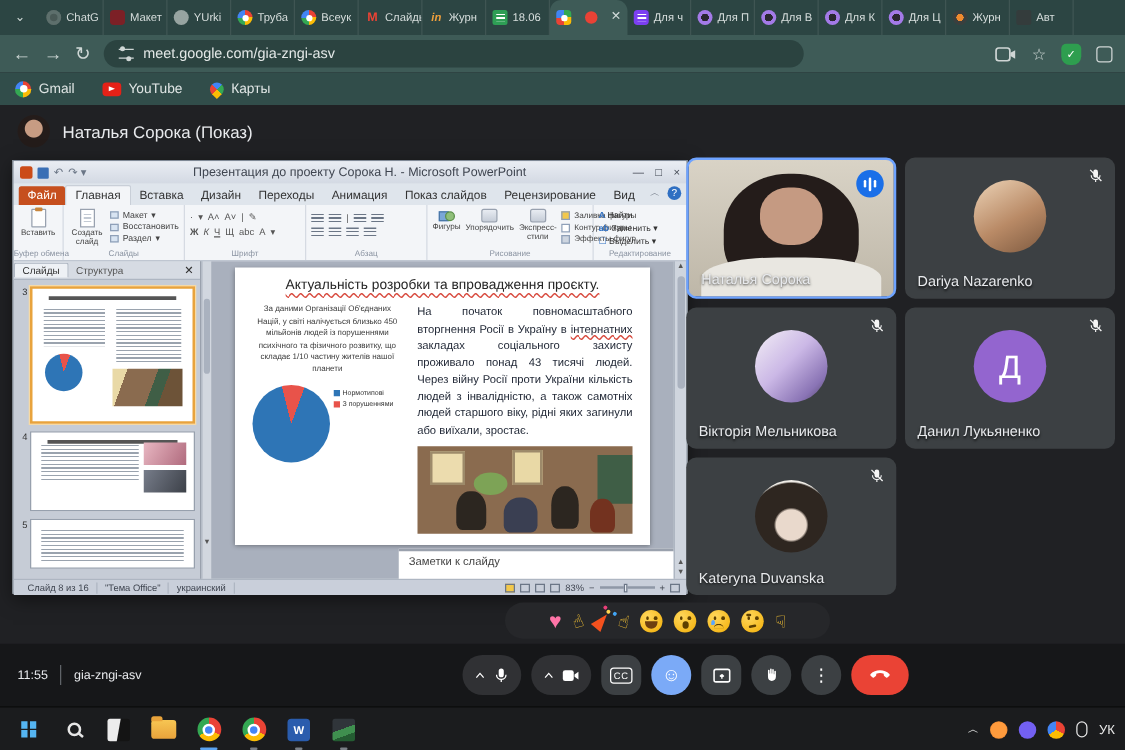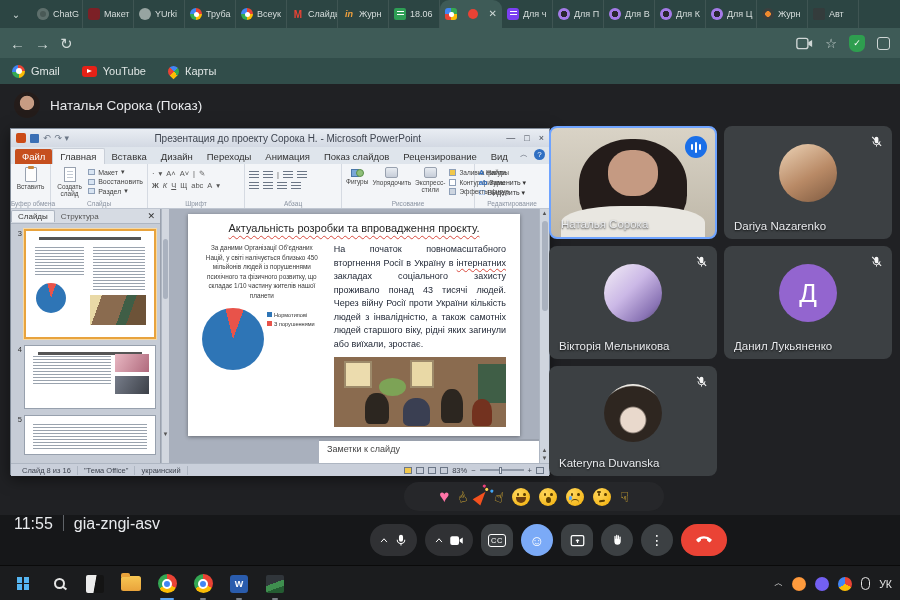--- a/index.html
+++ b/index.html
@@ -188,21 +188,21 @@
   .pstatus{height:13px;background:#c9cfda;border-top:1px solid #aeb6c2;display:flex;align-items:center;font-size:7.5px;color:#3f4550;padding:0 5px;gap:0}
   .pstatus .seg{padding:0 6px;border-right:1px solid #aeb6c2;white-space:nowrap}
   .pstatus .right{margin-left:auto;display:flex;align-items:center;gap:4px}
   .vicon{width:8px;height:7px;border:1px solid #6b7686;display:inline-block}
   .vicon.on{background:#f2c84b}
   .ztrack{width:44px;height:2px;background:#8f98a6;position:relative}
   .ztrack i{position:absolute;left:45%;top:-2.5px;width:3px;height:7px;background:#e8ecf2;border:1px solid #6b7686}
 
   
   .meetbar{position:absolute;left:0;top:515px;width:900px;height:50px;background:#161719}
-  .mleft{position:absolute;left:14px;top:0;height:50px;display:flex;gap:10px;color:#e8eaed;font-size:16px}
+  .mleft{position:absolute;left:14px;top:0;height:50px;display:flex;align-items:center;gap:10px;color:#e8eaed;font-size:10px}
   .msep{width:1px;height:16px;background:#5f6368}
   .controls{position:absolute;left:370px;top:9px;height:32px;display:flex;gap:8px;align-items:center}
   .pill{height:32px;border-radius:16px;background:#303134;display:flex;align-items:center;justify-content:center;gap:5px;padding:0 9px}
   .cbtn{width:32px;height:32px;border-radius:11px;background:#3c4043;display:flex;align-items:center;justify-content:center}
   .cbtn.round{border-radius:50%}
   .cbtn.blue{background:#7baaf7}
   .ccbox{border:1.5px solid #fff;border-radius:3px;color:#fff;font-size:7.5px;padding:1px 2px;letter-spacing:.5px}
   .smile{color:#fff;font-size:15px;line-height:1}
   .dots{color:#fff;font-size:14px;letter-spacing:0;line-height:1}
   .hang{width:46px;height:32px;border-radius:16px;background:#ea4335;display:flex;align-items:center;justify-content:center}
@@ -303,20 +303,27 @@
     <div class="tab">
         <span class="fv fv-dsq"></span>
         <span>Авт</span>
       </div>
   </div>
 
   <div class="toolbar">
     <span class="navbtn">←</span>
     <span class="navbtn">→</span>
     <span class="navbtn">↻</span>
+    <div class="urlbar">
+      <span class="tune">
+          <i></i>
+          <i></i>
+        </span>
+      <span class="urltext">meet.google.com/gia-zngi-asv</span>
+    </div>
     <div class="tbright">
       <svg width="17" height="13" viewBox="0 0 20 14">
           <rect x="1" y="1" width="13" height="12" rx="2.5" fill="none" stroke="#cfd6d5" stroke-width="1.6"></rect>
           <path d="M14.5 5.5 19 3v8l-4.5-2.5z" fill="#cfd6d5"></path>
         </svg>
       <span class="navbtn" style="font-size:13px">☆</span>
       <span class="shield">✓</span>
       <span class="extra-ic"></span>
     </div>
   </div>

